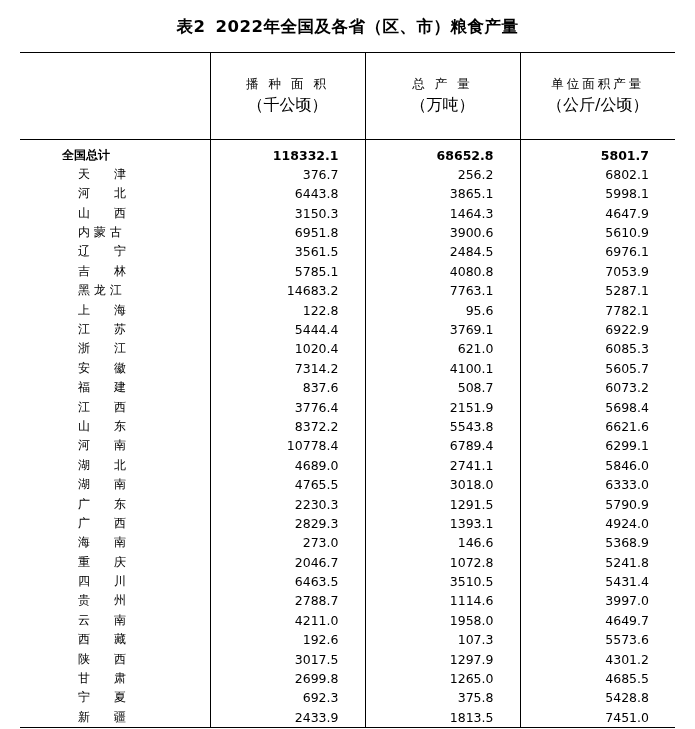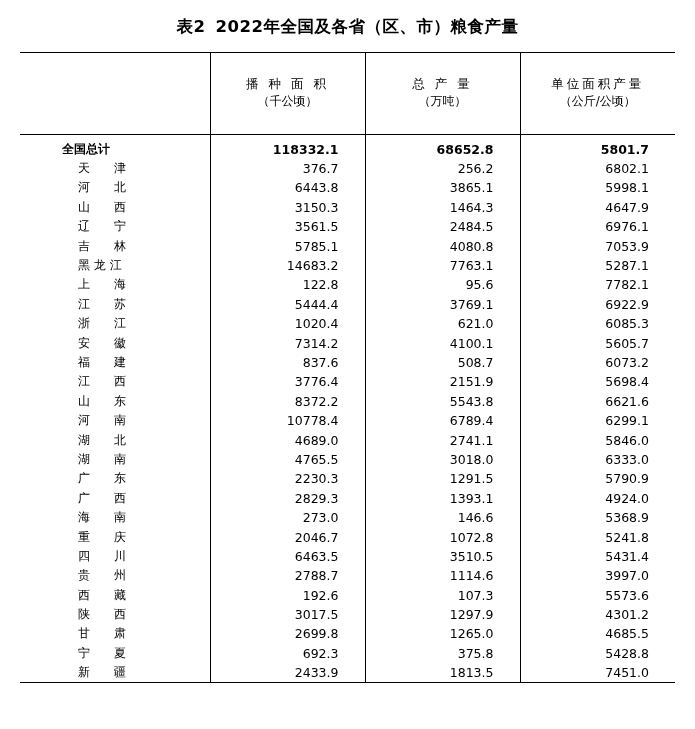--- a/index.html
+++ b/index.html
@@ -50,21 +50,21 @@
     padding: 16px;
   }
   .hdr-cell {
     text-align: center;
     font-size: 12.5px;
     line-height: 1.45;
     padding: 6px 0 7px 0;
     font-family: "DejaVu Sans", "Liberation Sans", sans-serif;
   }
   .hdr-cell .l1 { letter-spacing: 3px; display: block; }
-  .hdr-cell .l2 { display: block; font-size: 12px; }
+  .hdr-cell .l2 { display: block; font-size: 16px; }
 
   .rule-top {
     border-top: 1.6px solid #000;
   }
   .rule-mid {
     border-top: 0.9px solid #000;
   }
   .rule-thick-bottom {
     border-bottom: 1.6px solid #000;
   }
@@ -164,20 +164,26 @@
           <td class="num vline-left">3865.1</td>
           <td class="num vline-left">5998.1</td>
         </tr>
         <tr>
           <td class="name">山　　西</td>
           <td class="num vline-left">3150.3</td>
           <td class="num vline-left">1464.3</td>
           <td class="num vline-left">4647.9</td>
         </tr>
         <tr>
+          <td class="name">内 蒙 古</td>
+          <td class="num vline-left">6951.8</td>
+          <td class="num vline-left">3900.6</td>
+          <td class="num vline-left">5610.9</td>
+        </tr>
+        <tr>
           <td class="name">辽　　宁</td>
           <td class="num vline-left">3561.5</td>
           <td class="num vline-left">2484.5</td>
           <td class="num vline-left">6976.1</td>
         </tr>
         <tr>
           <td class="name">吉　　林</td>
           <td class="num vline-left">5785.1</td>
           <td class="num vline-left">4080.8</td>
           <td class="num vline-left">7053.9</td>
@@ -278,20 +284,26 @@
           <td class="num vline-left">3510.5</td>
           <td class="num vline-left">5431.4</td>
         </tr>
         <tr>
           <td class="name">贵　　州</td>
           <td class="num vline-left">2788.7</td>
           <td class="num vline-left">1114.6</td>
           <td class="num vline-left">3997.0</td>
         </tr>
         <tr>
+          <td class="name">云　　南</td>
+          <td class="num vline-left">4211.0</td>
+          <td class="num vline-left">1958.0</td>
+          <td class="num vline-left">4649.7</td>
+        </tr>
+        <tr>
           <td class="name">西　　藏</td>
           <td class="num vline-left">192.6</td>
           <td class="num vline-left">107.3</td>
           <td class="num vline-left">5573.6</td>
         </tr>
         <tr>
           <td class="name">陕　　西</td>
           <td class="num vline-left">3017.5</td>
           <td class="num vline-left">1297.9</td>
           <td class="num vline-left">4301.2</td>

